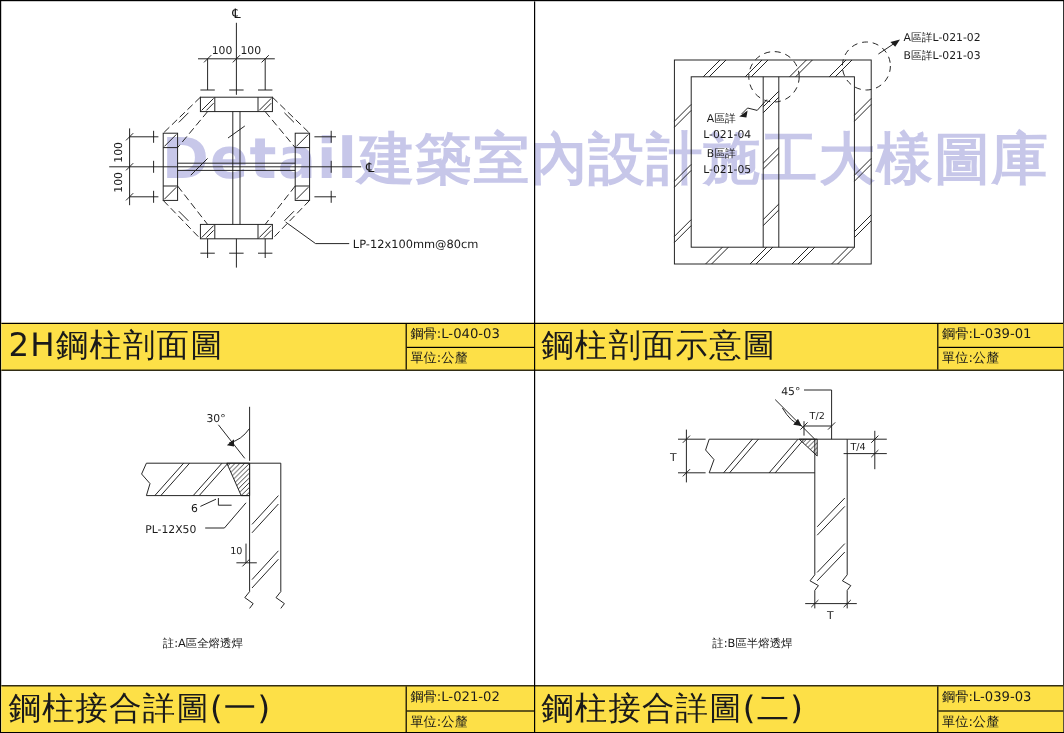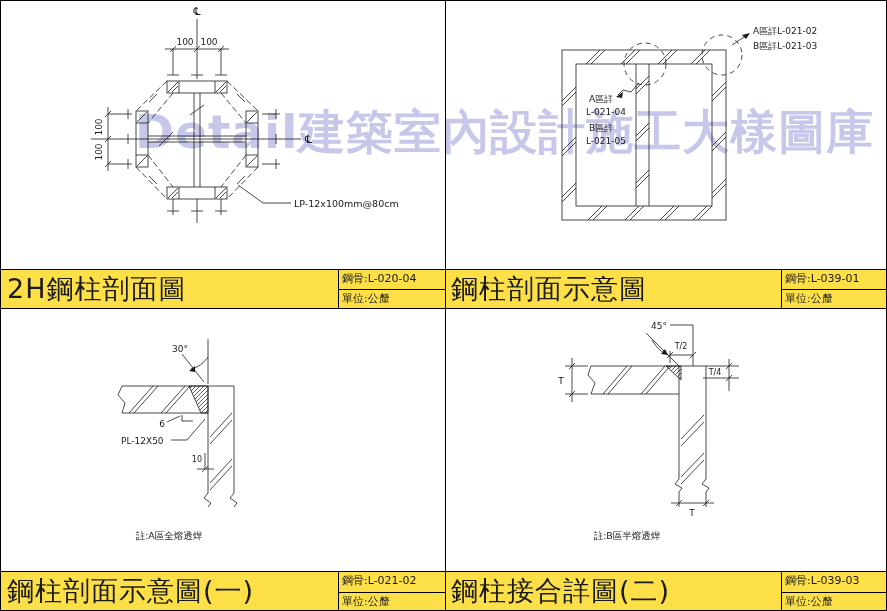--- a/index.html
+++ b/index.html
@@ -300,35 +300,35 @@
     <text x="236" y="40" font-size="8" text-anchor="middle">T/2</text>
     <text x="270" y="66" font-size="8" text-anchor="middle">T/4</text>
     <text x="116" y="75" font-size="9" text-anchor="middle">T</text>
     <text x="247" y="207" font-size="9" text-anchor="middle">T</text>
     <text x="182" y="230" font-size="9.5" text-anchor="middle">註:B區半熔透焊</text>
   </svg>
 
   <div class="titlebar" style="top:268px;left:0;width:444px">
     <div class="tb-title">2H鋼柱剖面圖</div>
     <div class="tb-info">
-      <div class="tb-row first">鋼骨:L-020-04</div>
+      <div class="tb-row first">鋼骨:L-040-03</div>
       <div class="tb-row">單位:公釐</div>
     </div>
   </div>
 
   <div class="titlebar" style="top:268px;left:444px;width:443px">
     <div class="tb-title">鋼柱剖面示意圖</div>
     <div class="tb-info">
       <div class="tb-row first">鋼骨:L-039-01</div>
       <div class="tb-row">單位:公釐</div>
     </div>
   </div>
 
   <div class="titlebar bottom" style="top:570px;left:0;width:444px">
-    <div class="tb-title">鋼柱剖面示意圖(一)</div>
+    <div class="tb-title">鋼柱接合詳圖(一)</div>
     <div class="tb-info">
       <div class="tb-row first">鋼骨:L-021-02</div>
       <div class="tb-row">單位:公釐</div>
     </div>
   </div>
 
   <div class="titlebar bottom" style="top:570px;left:444px;width:443px">
     <div class="tb-title">鋼柱接合詳圖(二)</div>
     <div class="tb-info">
       <div class="tb-row first">鋼骨:L-039-03</div>

